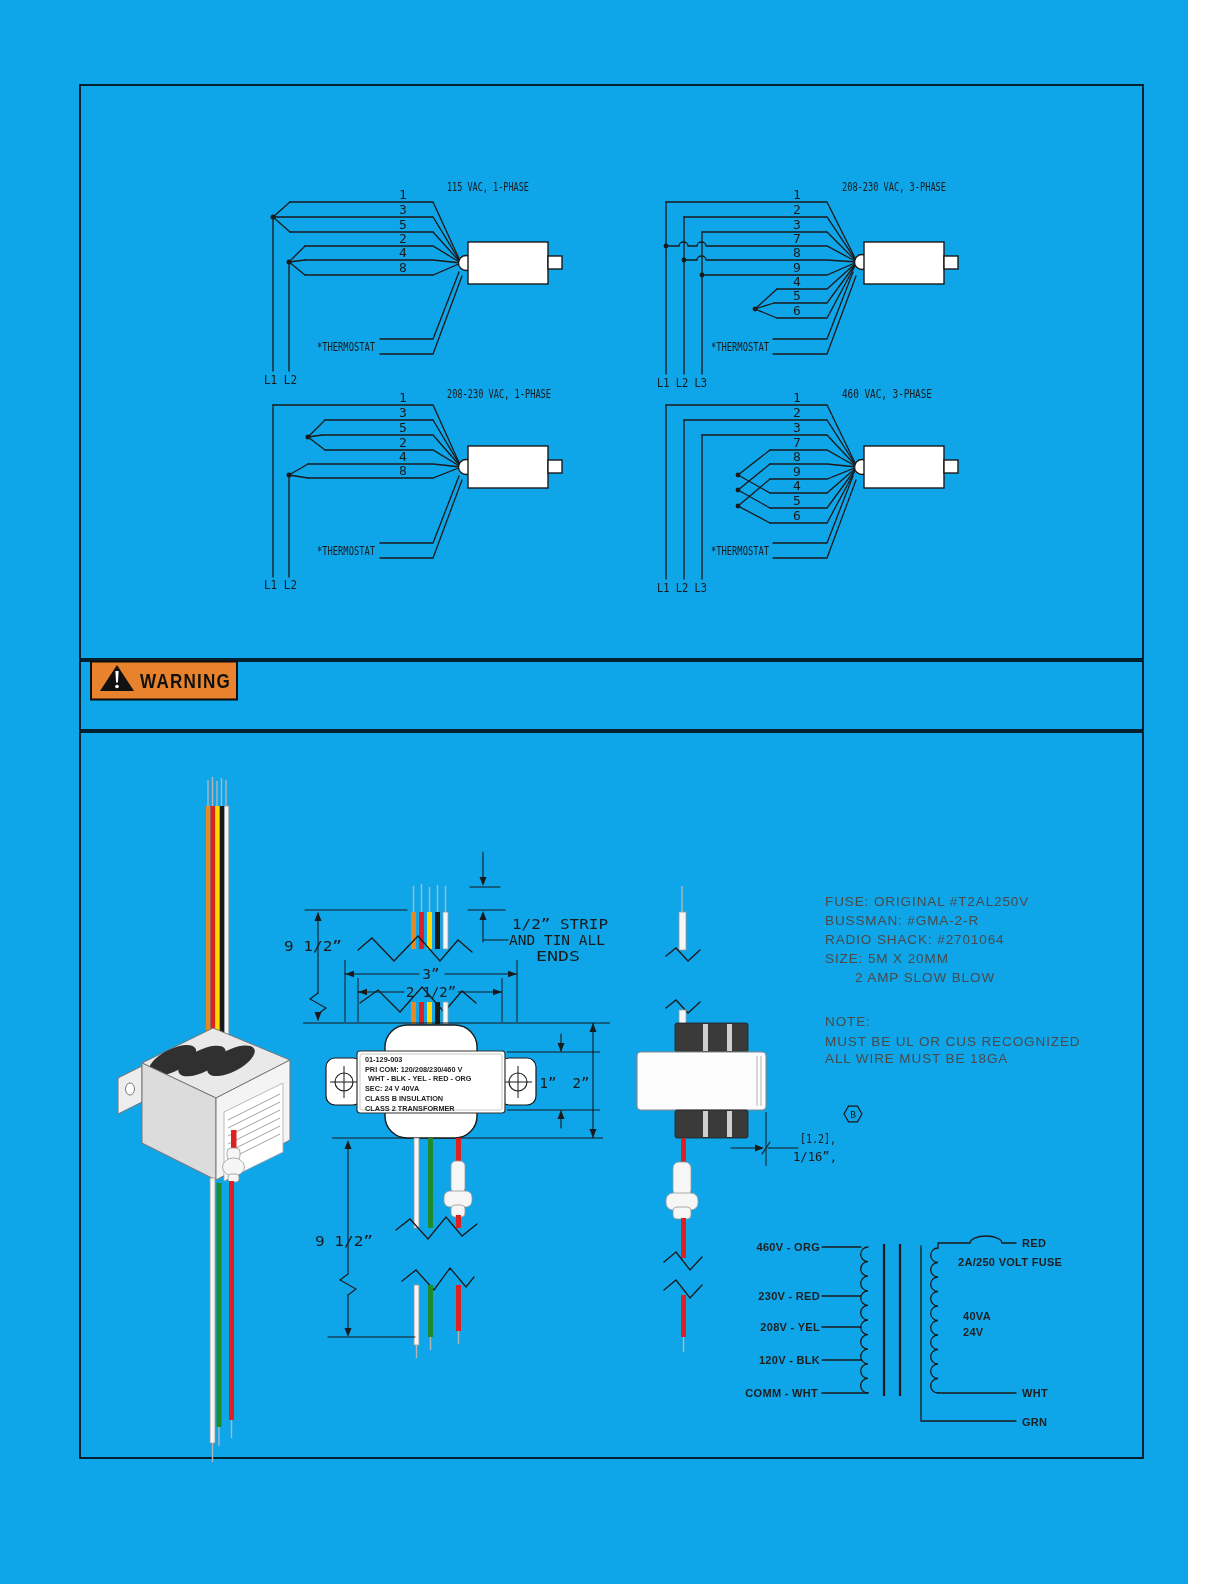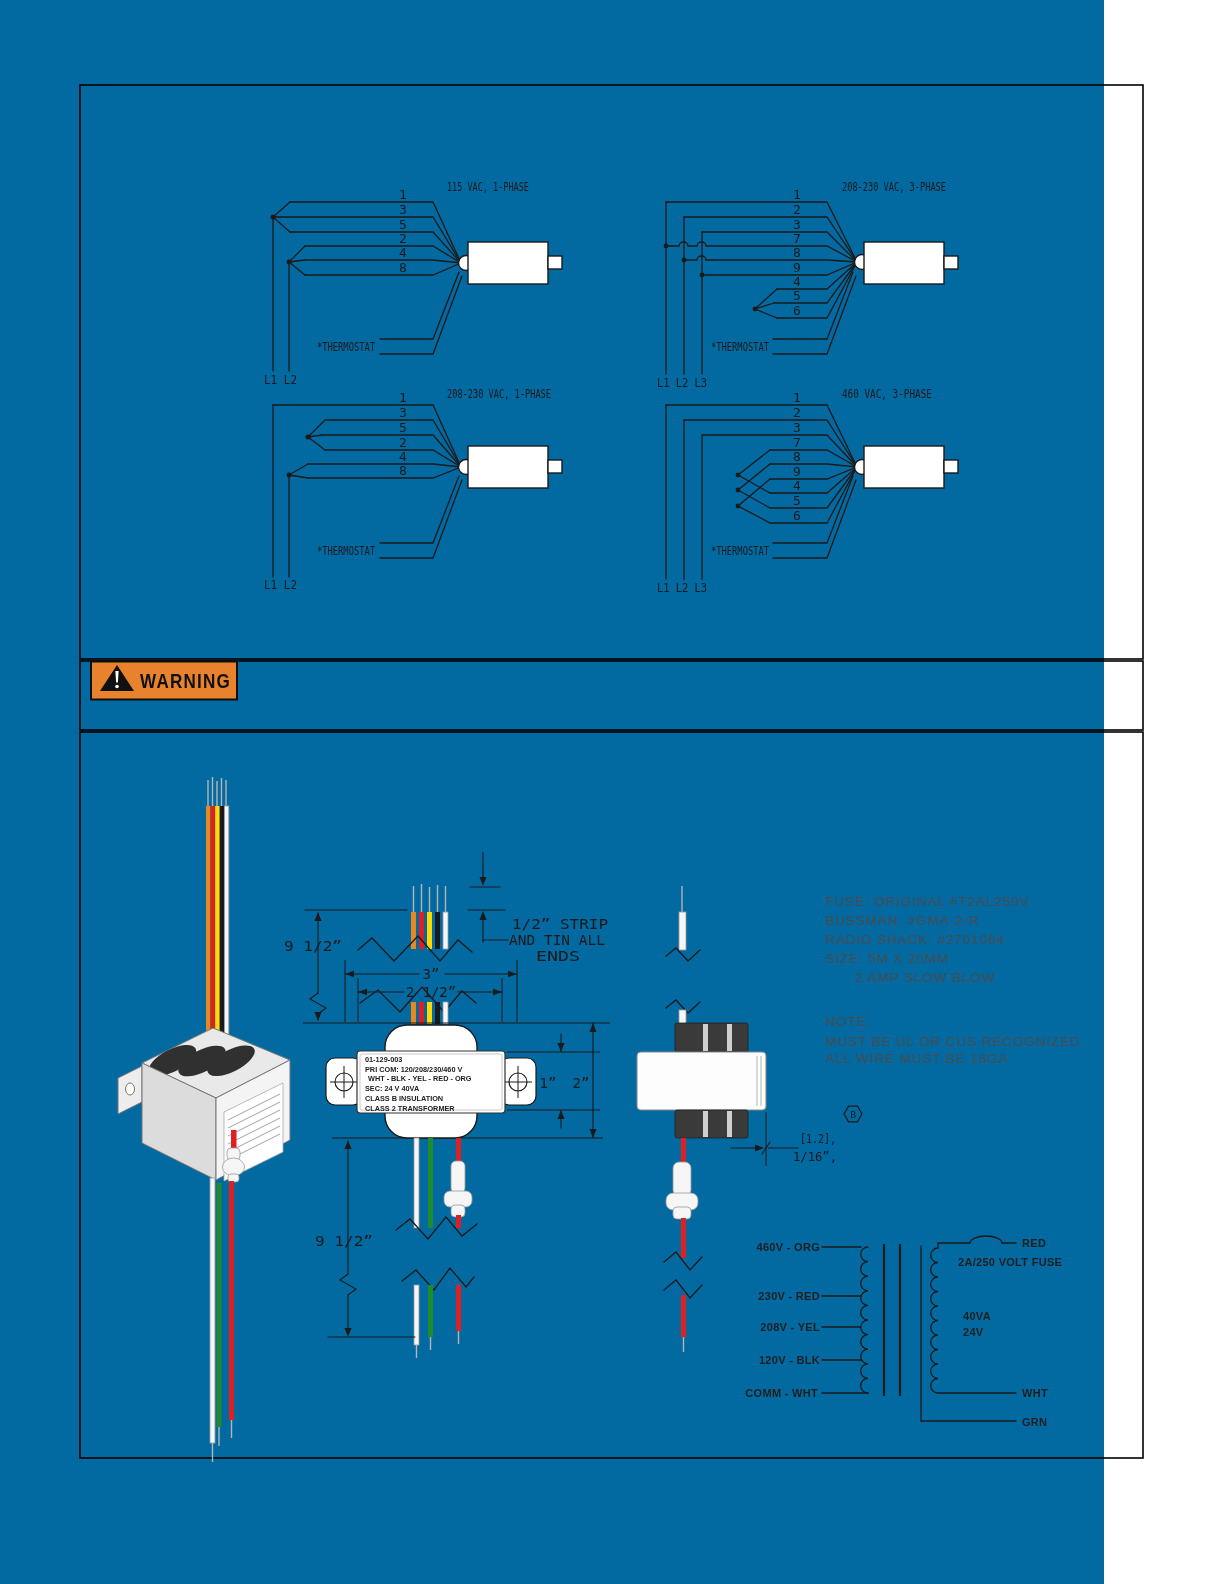--- a/index.html
+++ b/index.html
@@ -1,16 +1,16 @@
 <!DOCTYPE html>
 <html><head>
 <meta charset="utf-8">
 <style>
   html,body{margin:0;padding:0;background:#ffffff;}
-  #page{position:relative;width:1104px;height:1584px;background:#0369a1;font-family:"Liberation Sans",sans-serif;}
+  #page{position:relative;width:1188px;height:1584px;background:#0ea5e9;font-family:"Liberation Sans",sans-serif;}
   svg{position:absolute;left:0;top:0;}
   .bx{fill:none;stroke:#000;stroke-width:1.6;}
   .ln{stroke:#1a1a1a;stroke-width:1.3;fill:none;stroke-linecap:round;}
   .dim{stroke:#1a1a1a;stroke-width:1.1;fill:none;stroke-linecap:round;}
   .ext{stroke:#1a1a1a;stroke-width:1;fill:none;}
   .arr{fill:#1a1a1a;stroke:none;}
   .dot{fill:#1a1a1a;stroke:none;}
   .mot{fill:#ffffff;stroke:#1a1a1a;stroke-width:1.4;}
   .tech{font-family:"DejaVu Sans Mono","Liberation Mono",monospace;fill:#1a1a1a;}
   .goth{font-family:"Liberation Sans",sans-serif;fill:#4a4a4a;font-size:13.5px;letter-spacing:0.9px;}

